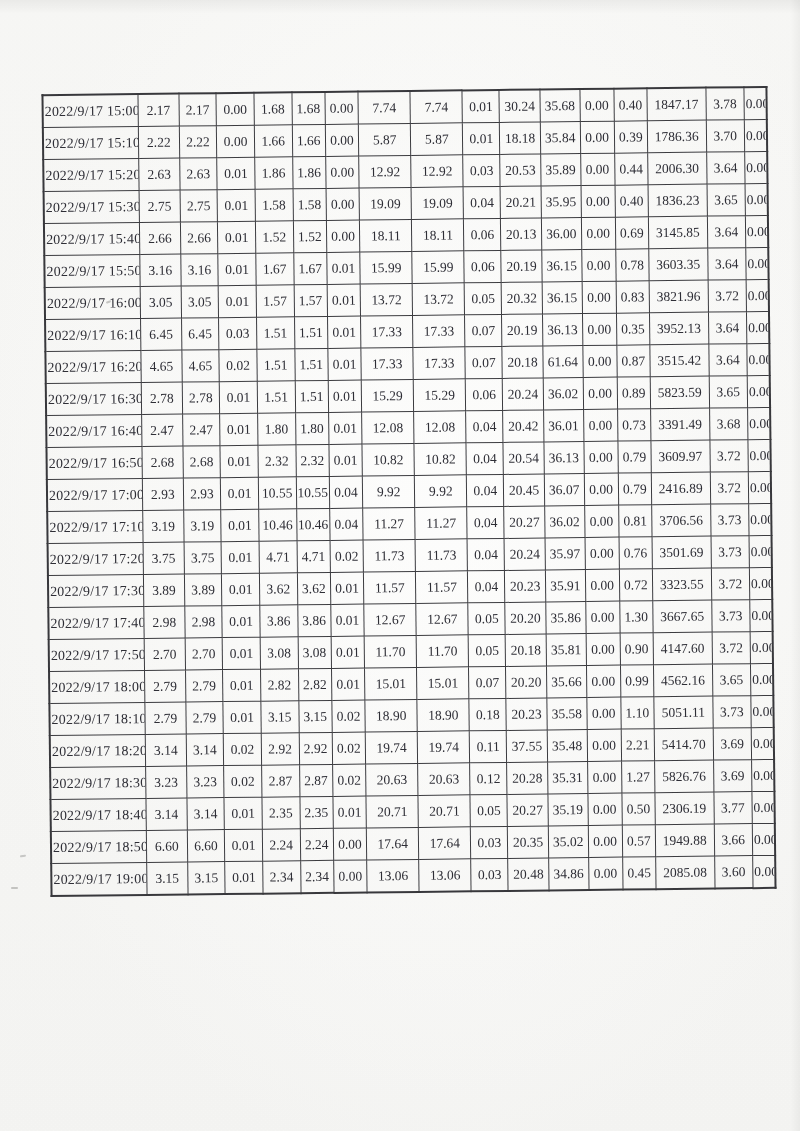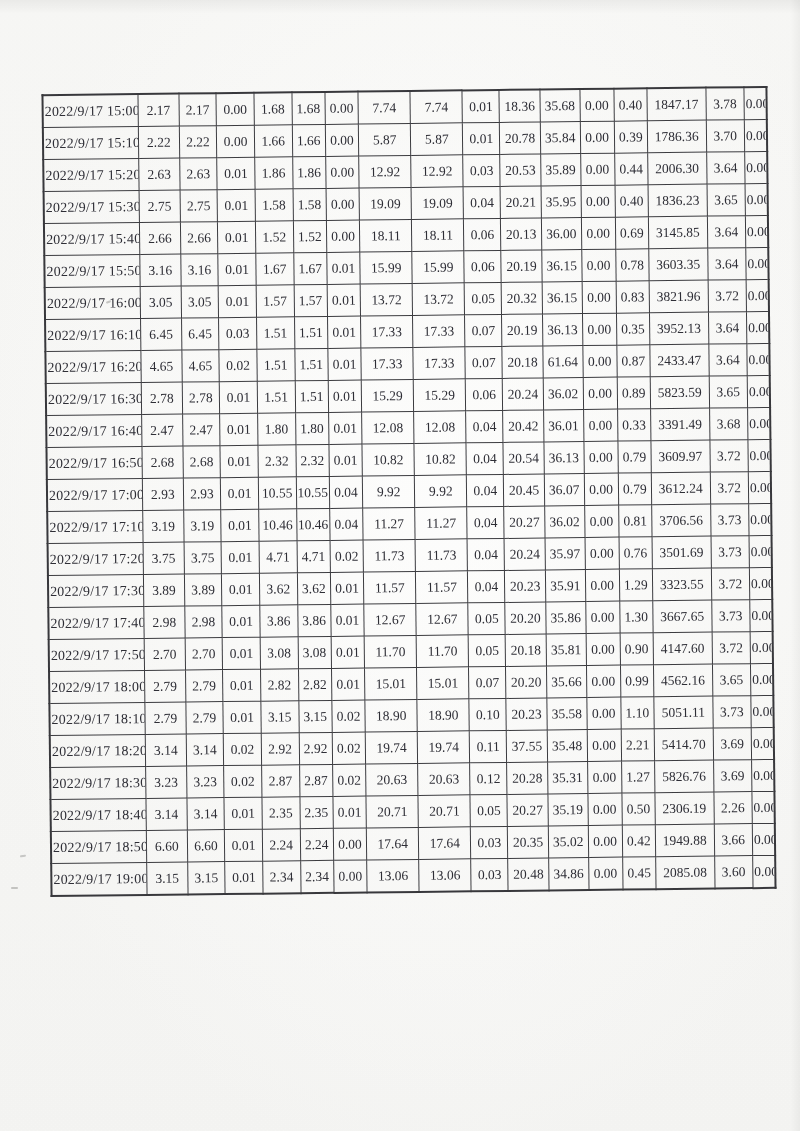--- a/index.html
+++ b/index.html
@@ -97,40 +97,40 @@
           <td class="time-cell">2022/9/17 15:00</td>
           <td>2.17</td>
           <td>2.17</td>
           <td>0.00</td>
           <td>1.68</td>
           <td>1.68</td>
           <td>0.00</td>
           <td>7.74</td>
           <td>7.74</td>
           <td>0.01</td>
-          <td>18.36</td>
+          <td>30.24</td>
           <td>35.68</td>
           <td>0.00</td>
           <td>0.40</td>
           <td>1847.17</td>
           <td>3.78</td>
           <td>0.00</td>
         </tr>
         <tr>
           <td class="time-cell">2022/9/17 15:10</td>
           <td>2.22</td>
           <td>2.22</td>
           <td>0.00</td>
           <td>1.66</td>
           <td>1.66</td>
           <td>0.00</td>
           <td>5.87</td>
           <td>5.87</td>
           <td>0.01</td>
-          <td>20.78</td>
+          <td>18.18</td>
           <td>35.84</td>
           <td>0.00</td>
           <td>0.39</td>
           <td>1786.36</td>
           <td>3.70</td>
           <td>0.00</td>
         </tr>
         <tr>
           <td class="time-cell">2022/9/17 15:20</td>
           <td>2.63</td>
@@ -253,21 +253,21 @@
           <td>1.51</td>
           <td>1.51</td>
           <td>0.01</td>
           <td>17.33</td>
           <td>17.33</td>
           <td>0.07</td>
           <td>20.18</td>
           <td>61.64</td>
           <td>0.00</td>
           <td>0.87</td>
-          <td>2433.47</td>
+          <td>3515.42</td>
           <td>3.64</td>
           <td>0.00</td>
         </tr>
         <tr>
           <td class="time-cell">2022/9/17 16:30</td>
           <td>2.78</td>
           <td>2.78</td>
           <td>0.01</td>
           <td>1.51</td>
           <td>1.51</td>
@@ -290,21 +290,21 @@
           <td>0.01</td>
           <td>1.80</td>
           <td>1.80</td>
           <td>0.01</td>
           <td>12.08</td>
           <td>12.08</td>
           <td>0.04</td>
           <td>20.42</td>
           <td>36.01</td>
           <td>0.00</td>
-          <td>0.33</td>
+          <td>0.73</td>
           <td>3391.49</td>
           <td>3.68</td>
           <td>0.00</td>
         </tr>
         <tr>
           <td class="time-cell">2022/9/17 16:50</td>
           <td>2.68</td>
           <td>2.68</td>
           <td>0.01</td>
           <td>2.32</td>
@@ -329,21 +329,21 @@
           <td>10.55</td>
           <td>10.55</td>
           <td>0.04</td>
           <td>9.92</td>
           <td>9.92</td>
           <td>0.04</td>
           <td>20.45</td>
           <td>36.07</td>
           <td>0.00</td>
           <td>0.79</td>
-          <td>3612.24</td>
+          <td>2416.89</td>
           <td>3.72</td>
           <td>0.00</td>
         </tr>
         <tr>
           <td class="time-cell">2022/9/17 17:10</td>
           <td>3.19</td>
           <td>3.19</td>
           <td>0.01</td>
           <td>10.46</td>
           <td>10.46</td>
@@ -385,21 +385,21 @@
           <td>0.01</td>
           <td>3.62</td>
           <td>3.62</td>
           <td>0.01</td>
           <td>11.57</td>
           <td>11.57</td>
           <td>0.04</td>
           <td>20.23</td>
           <td>35.91</td>
           <td>0.00</td>
-          <td>1.29</td>
+          <td>0.72</td>
           <td>3323.55</td>
           <td>3.72</td>
           <td>0.00</td>
         </tr>
         <tr>
           <td class="time-cell">2022/9/17 17:40</td>
           <td>2.98</td>
           <td>2.98</td>
           <td>0.01</td>
           <td>3.86</td>
@@ -457,21 +457,21 @@
         <tr>
           <td class="time-cell">2022/9/17 18:10</td>
           <td>2.79</td>
           <td>2.79</td>
           <td>0.01</td>
           <td>3.15</td>
           <td>3.15</td>
           <td>0.02</td>
           <td>18.90</td>
           <td>18.90</td>
-          <td>0.10</td>
+          <td>0.18</td>
           <td>20.23</td>
           <td>35.58</td>
           <td>0.00</td>
           <td>1.10</td>
           <td>5051.11</td>
           <td>3.73</td>
           <td>0.00</td>
         </tr>
         <tr>
           <td class="time-cell">2022/9/17 18:20</td>
@@ -520,38 +520,38 @@
           <td>2.35</td>
           <td>0.01</td>
           <td>20.71</td>
           <td>20.71</td>
           <td>0.05</td>
           <td>20.27</td>
           <td>35.19</td>
           <td>0.00</td>
           <td>0.50</td>
           <td>2306.19</td>
-          <td>2.26</td>
+          <td>3.77</td>
           <td>0.00</td>
         </tr>
         <tr>
           <td class="time-cell">2022/9/17 18:50</td>
           <td>6.60</td>
           <td>6.60</td>
           <td>0.01</td>
           <td>2.24</td>
           <td>2.24</td>
           <td>0.00</td>
           <td>17.64</td>
           <td>17.64</td>
           <td>0.03</td>
           <td>20.35</td>
           <td>35.02</td>
           <td>0.00</td>
-          <td>0.42</td>
+          <td>0.57</td>
           <td>1949.88</td>
           <td>3.66</td>
           <td>0.00</td>
         </tr>
         <tr>
           <td class="time-cell">2022/9/17 19:00</td>
           <td>3.15</td>
           <td>3.15</td>
           <td>0.01</td>
           <td>2.34</td>

